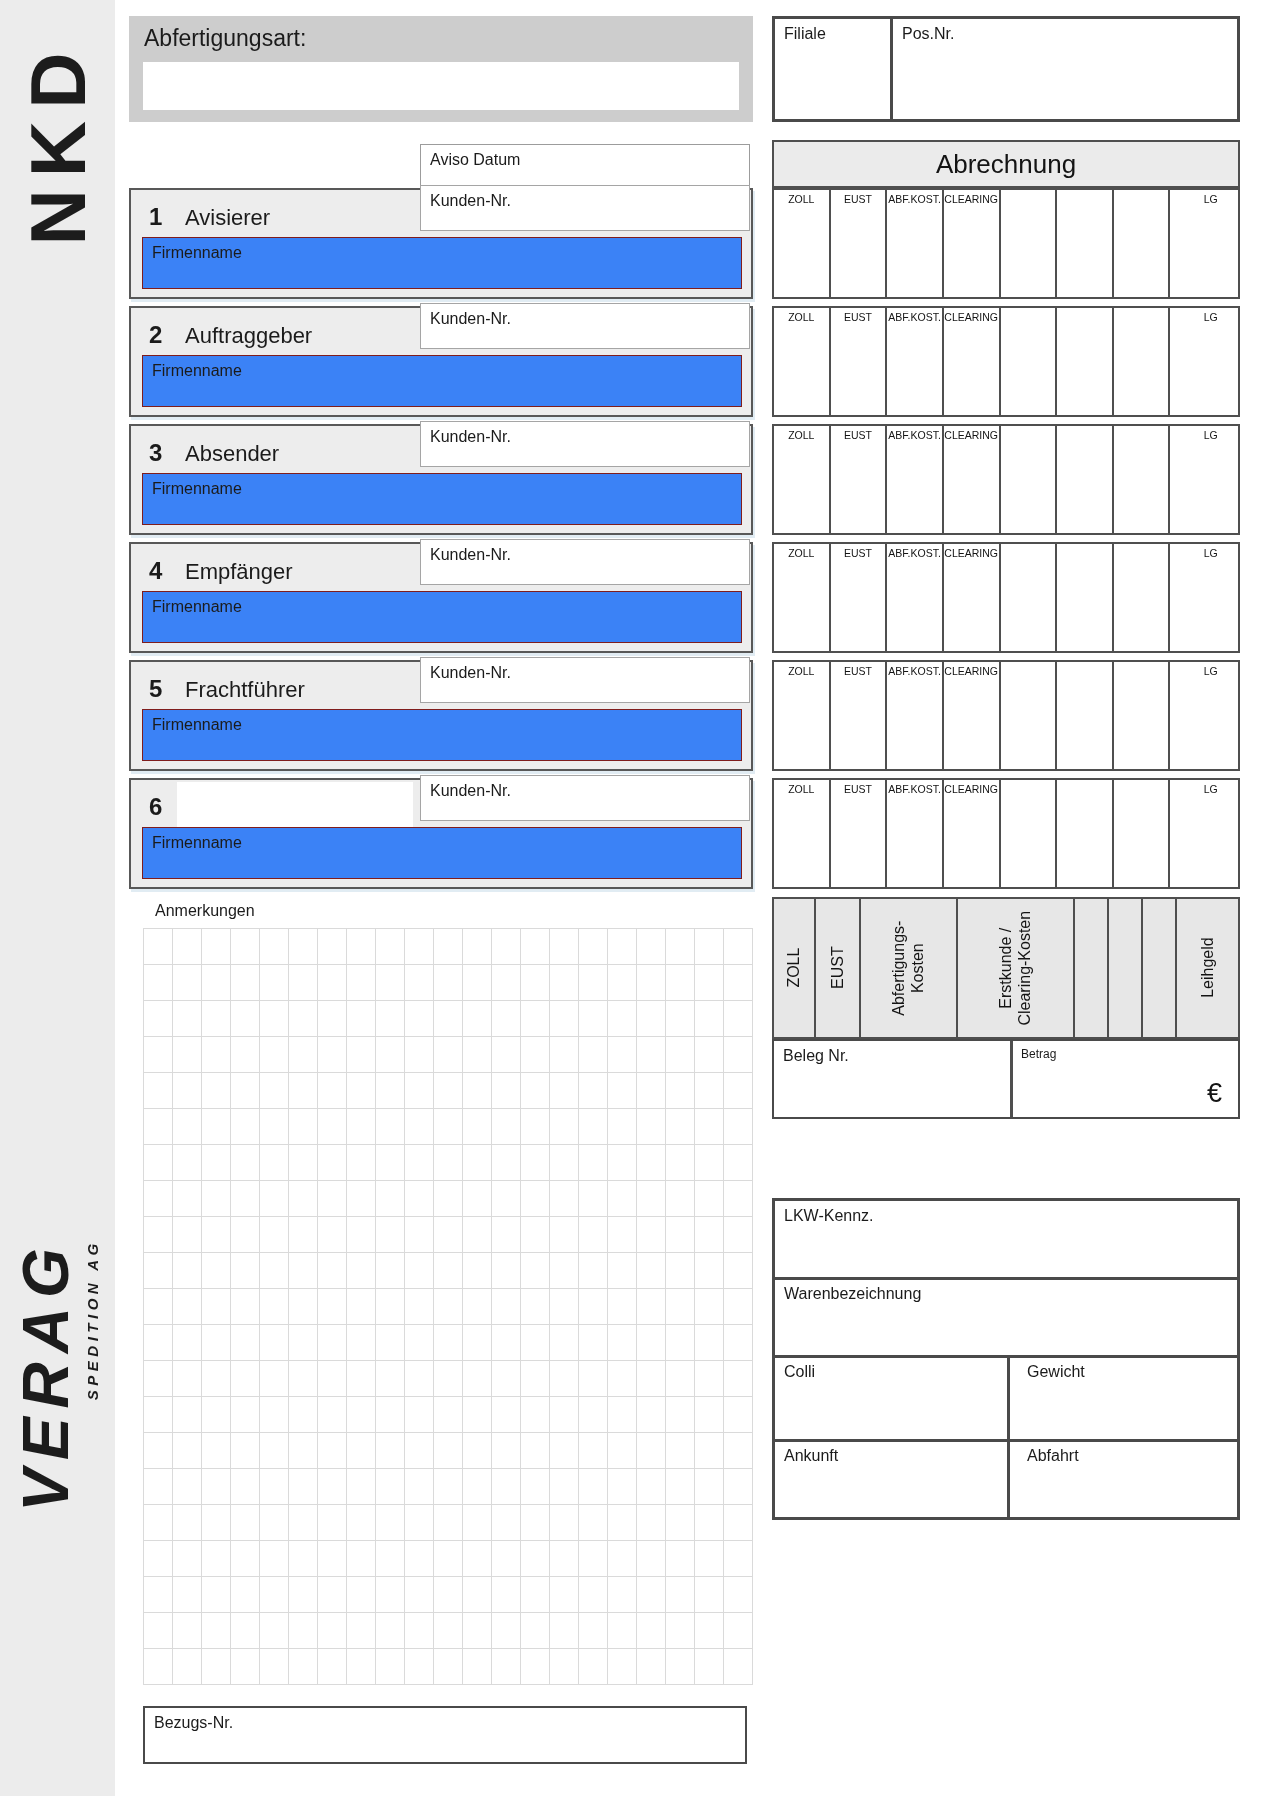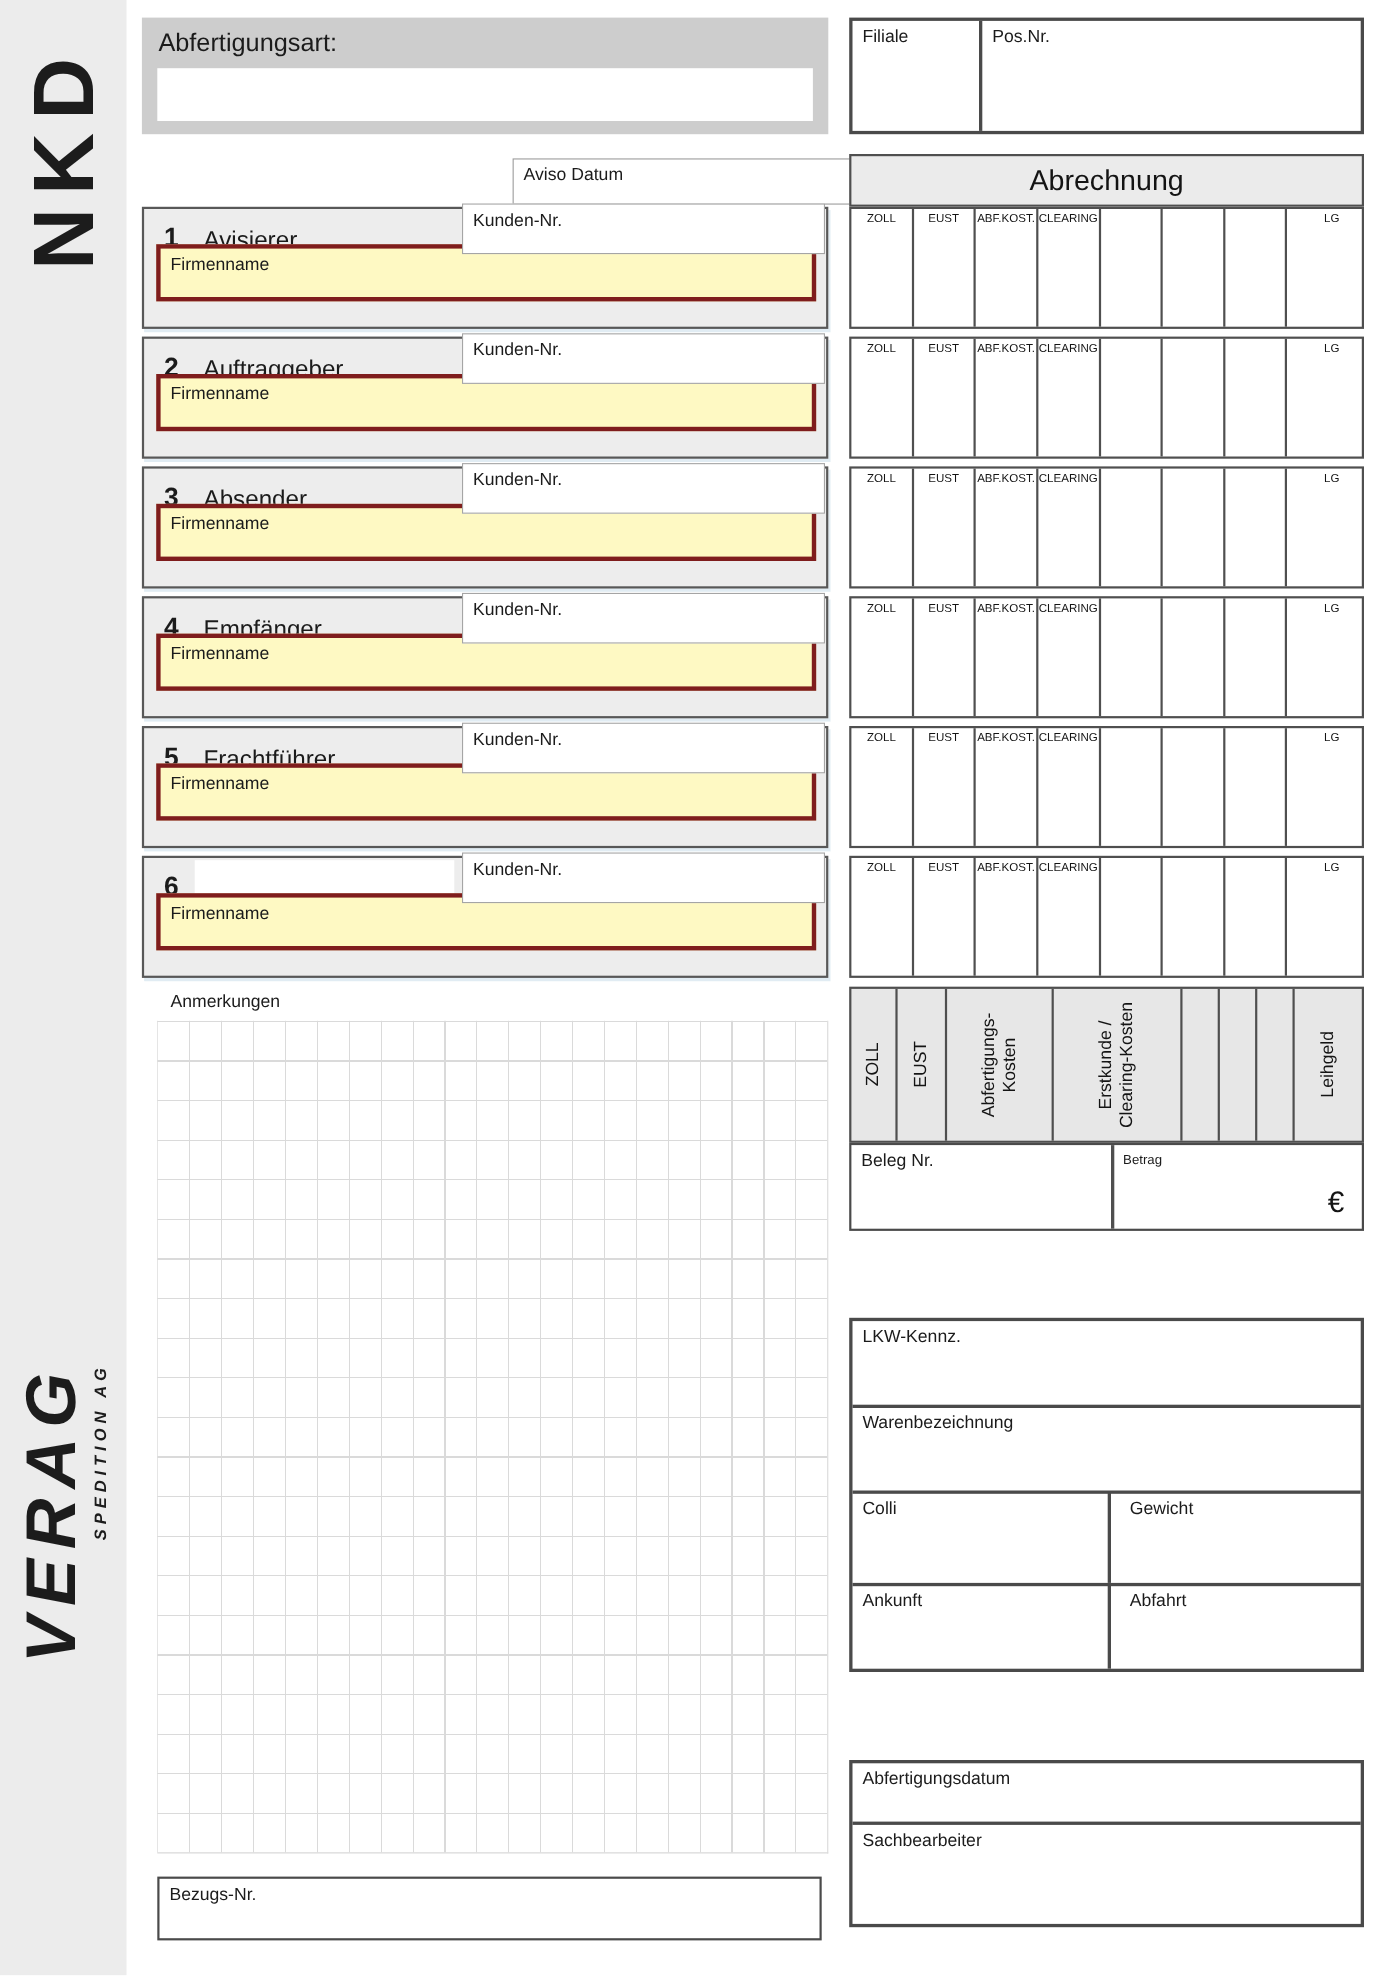--- a/index.html
+++ b/index.html
@@ -21,33 +21,33 @@
   .fbox{position:absolute;background:#fff;border:3px solid #4a4a4a;box-sizing:border-box;}
   .field-label{display:block;font-size:16px;color:#1b1b1b;padding:6px 0 0 9px;}
   .white-input{position:absolute;background:#fff;box-sizing:border-box;}
 
   
   .abf-box{position:absolute;left:129px;top:16px;width:624px;height:106px;background:#cdcdcd;}
   .abf-label{position:absolute;left:15px;top:9px;font-size:23px;color:#1b1b1b;}
   .abf-input{left:14px;top:46px;width:596px;height:48px;}
 
   .aviso-box{position:absolute;left:420px;top:144px;width:330px;height:42px;background:#fff;
-             border:1.5px solid #9c9c9c;box-sizing:border-box;margin-left:46px;}
+             border:1.5px solid #9c9c9c;box-sizing:border-box;}
 
   
   .section{position:absolute;left:129px;width:624px;height:111px;background:#ededed;
            border:2.5px solid #585858;box-sizing:border-box;
            box-shadow:2px 3px 0 rgba(170,200,220,.35);}
   .sec-num{position:absolute;left:18px;top:13px;font-size:24px;font-weight:700;}
   .sec-title{position:absolute;left:54px;top:15px;font-size:22px;}
   .sec-title-input{position:absolute;left:46px;top:2px;width:236px;height:45px;background:#fff;}
   .kunden-box{position:absolute;left:289px;top:-5px;width:330px;height:46px;background:#fff;
               border:1.5px solid #a5a5a5;box-sizing:border-box;z-index:2;}
-  .firma-box{position:absolute;left:11px;top:32px;width:600px;height:52px;background:#fef9c3;
-             border:4px solid #7f1d1d;box-sizing:border-box;}
+  .firma-box{position:absolute;left:11px;top:47px;width:600px;height:52px;background:#3b82f6;
+             border:1px solid #7f1d1d;box-sizing:border-box;}
 
   
   .fil-box{left:772px;top:16px;width:468px;height:106px;}
   .fil-divider{position:absolute;left:115px;top:0;width:2.5px;height:100%;background:#4a4a4a;}
   .fil-label{position:absolute;left:9px;top:6px;font-size:16px;}
   .pos-label{position:absolute;left:127px;top:6px;font-size:16px;}
 
   .abr-header{position:absolute;left:772px;top:140px;width:468px;height:48px;background:#ebebeb;
               border:2.5px solid #4f4f4f;box-sizing:border-box;display:flex;align-items:center;justify-content:center;}
   .abr-title{font-size:26px;color:#141414;}
@@ -416,23 +416,18 @@
       <span class="field-label" style="position:absolute;left:243px;top:0">Gewicht</span>
     </div>
     <div class="ship-div-h" style="top:238px"></div>
     <div class="ship-row" style="top:240px;height:76px">
       <div class="ship-div-v" style="left:232px"></div>
       <span class="field-label" style="position:absolute;left:0;top:0">Ankunft</span>
       <span class="field-label" style="position:absolute;left:243px;top:0">Abfahrt</span>
     </div>
   </div>
 
-  <div class="fbox proc-box">
-    <span class="field-label">Abfertigungsdatum</span>
-    <div class="proc-div"></div>
-    <span class="proc-label2">Sachbearbeiter</span>
-  </div>
 
   <div class="fbox bezugs-box">
     <span class="field-label">Bezugs-Nr.</span>
   </div>
 
 </div>
 
 </body></html>

